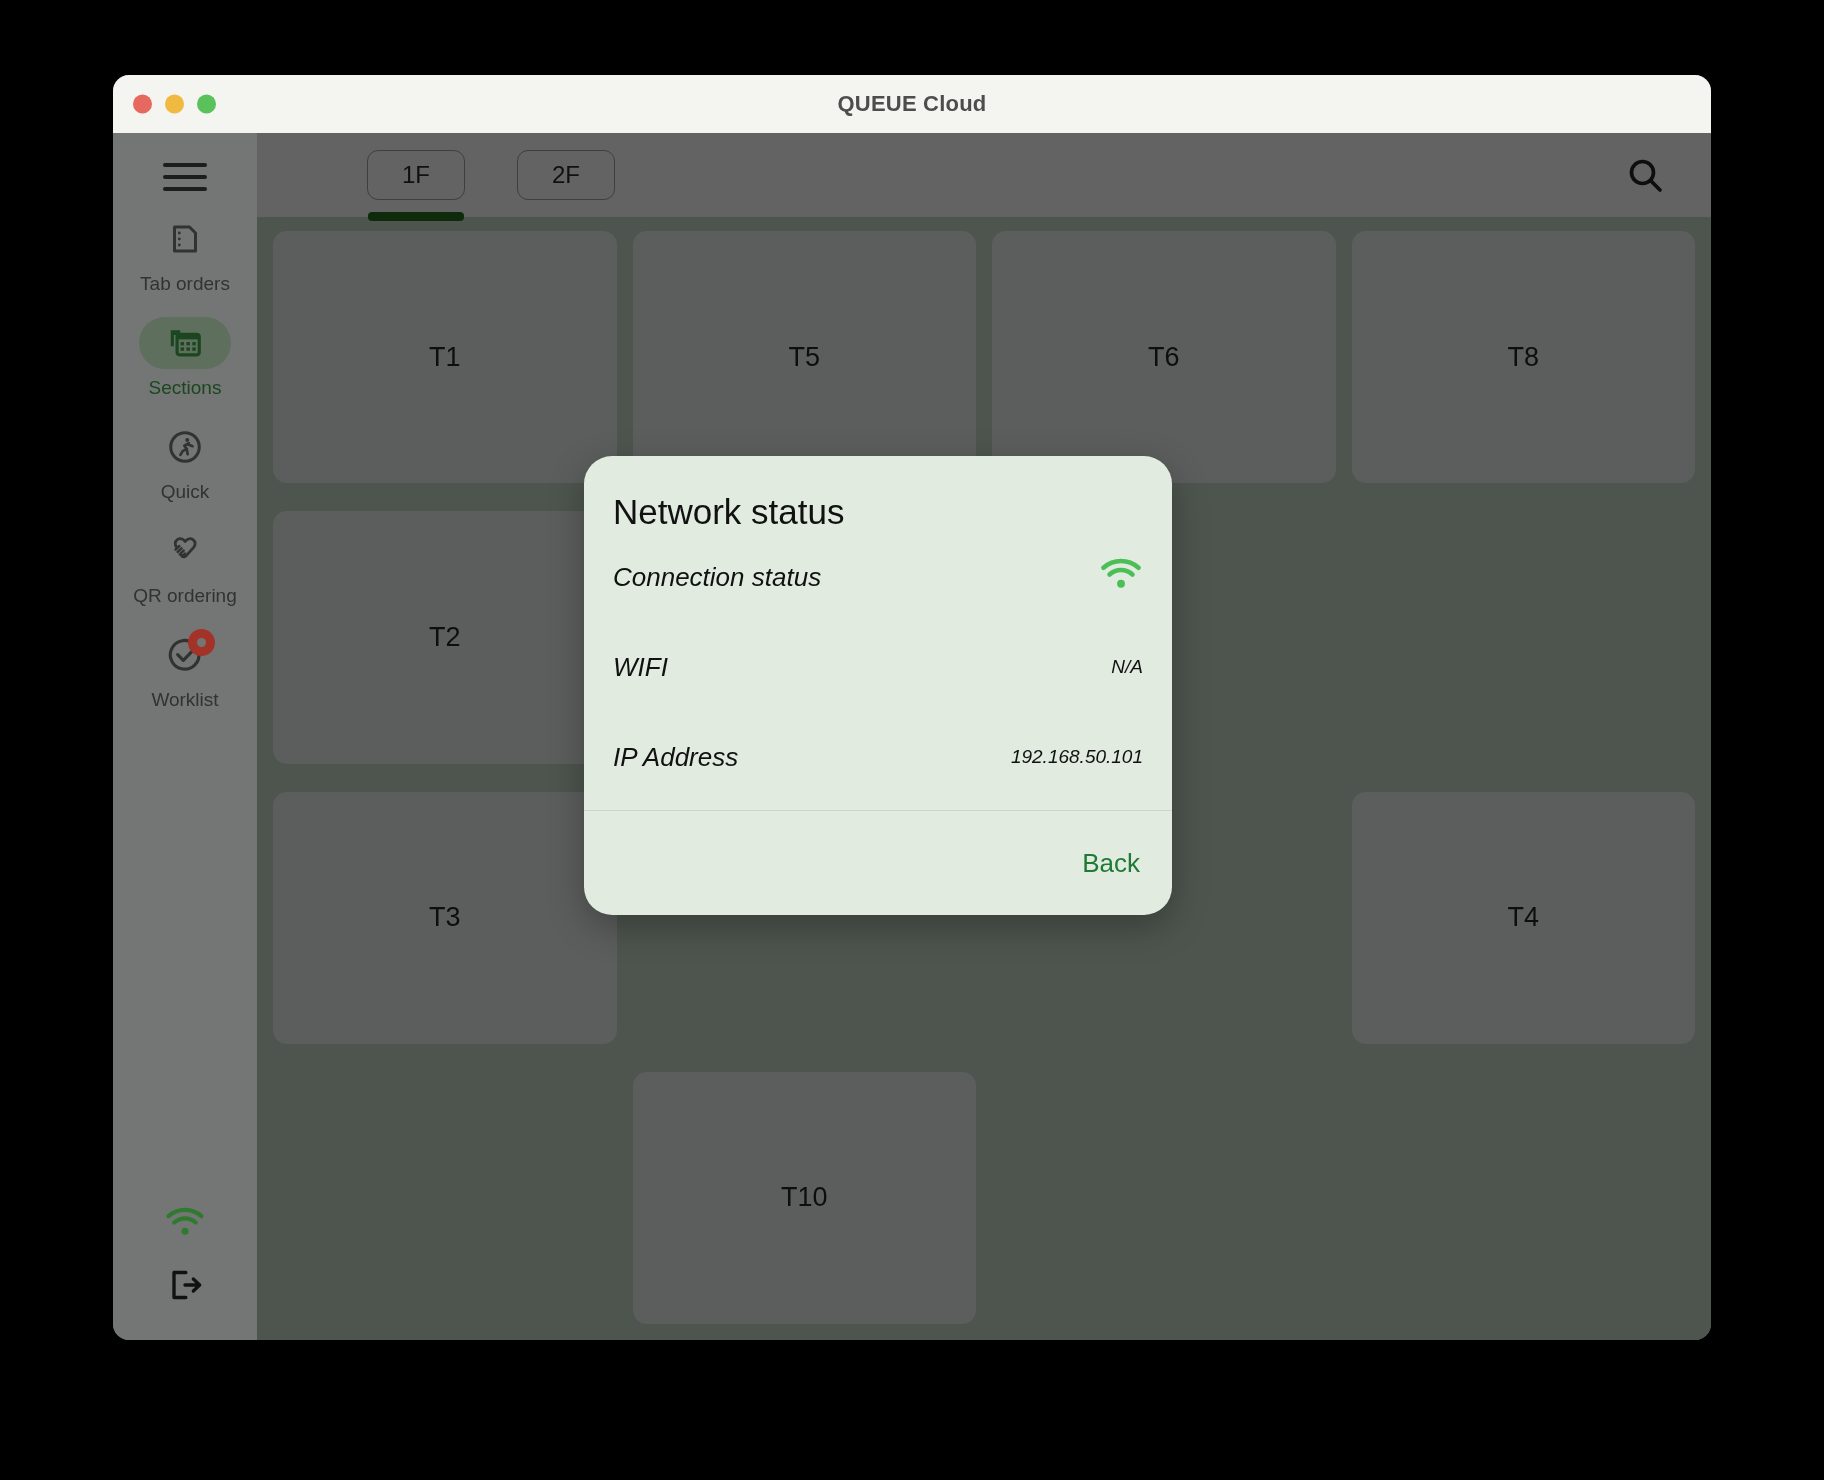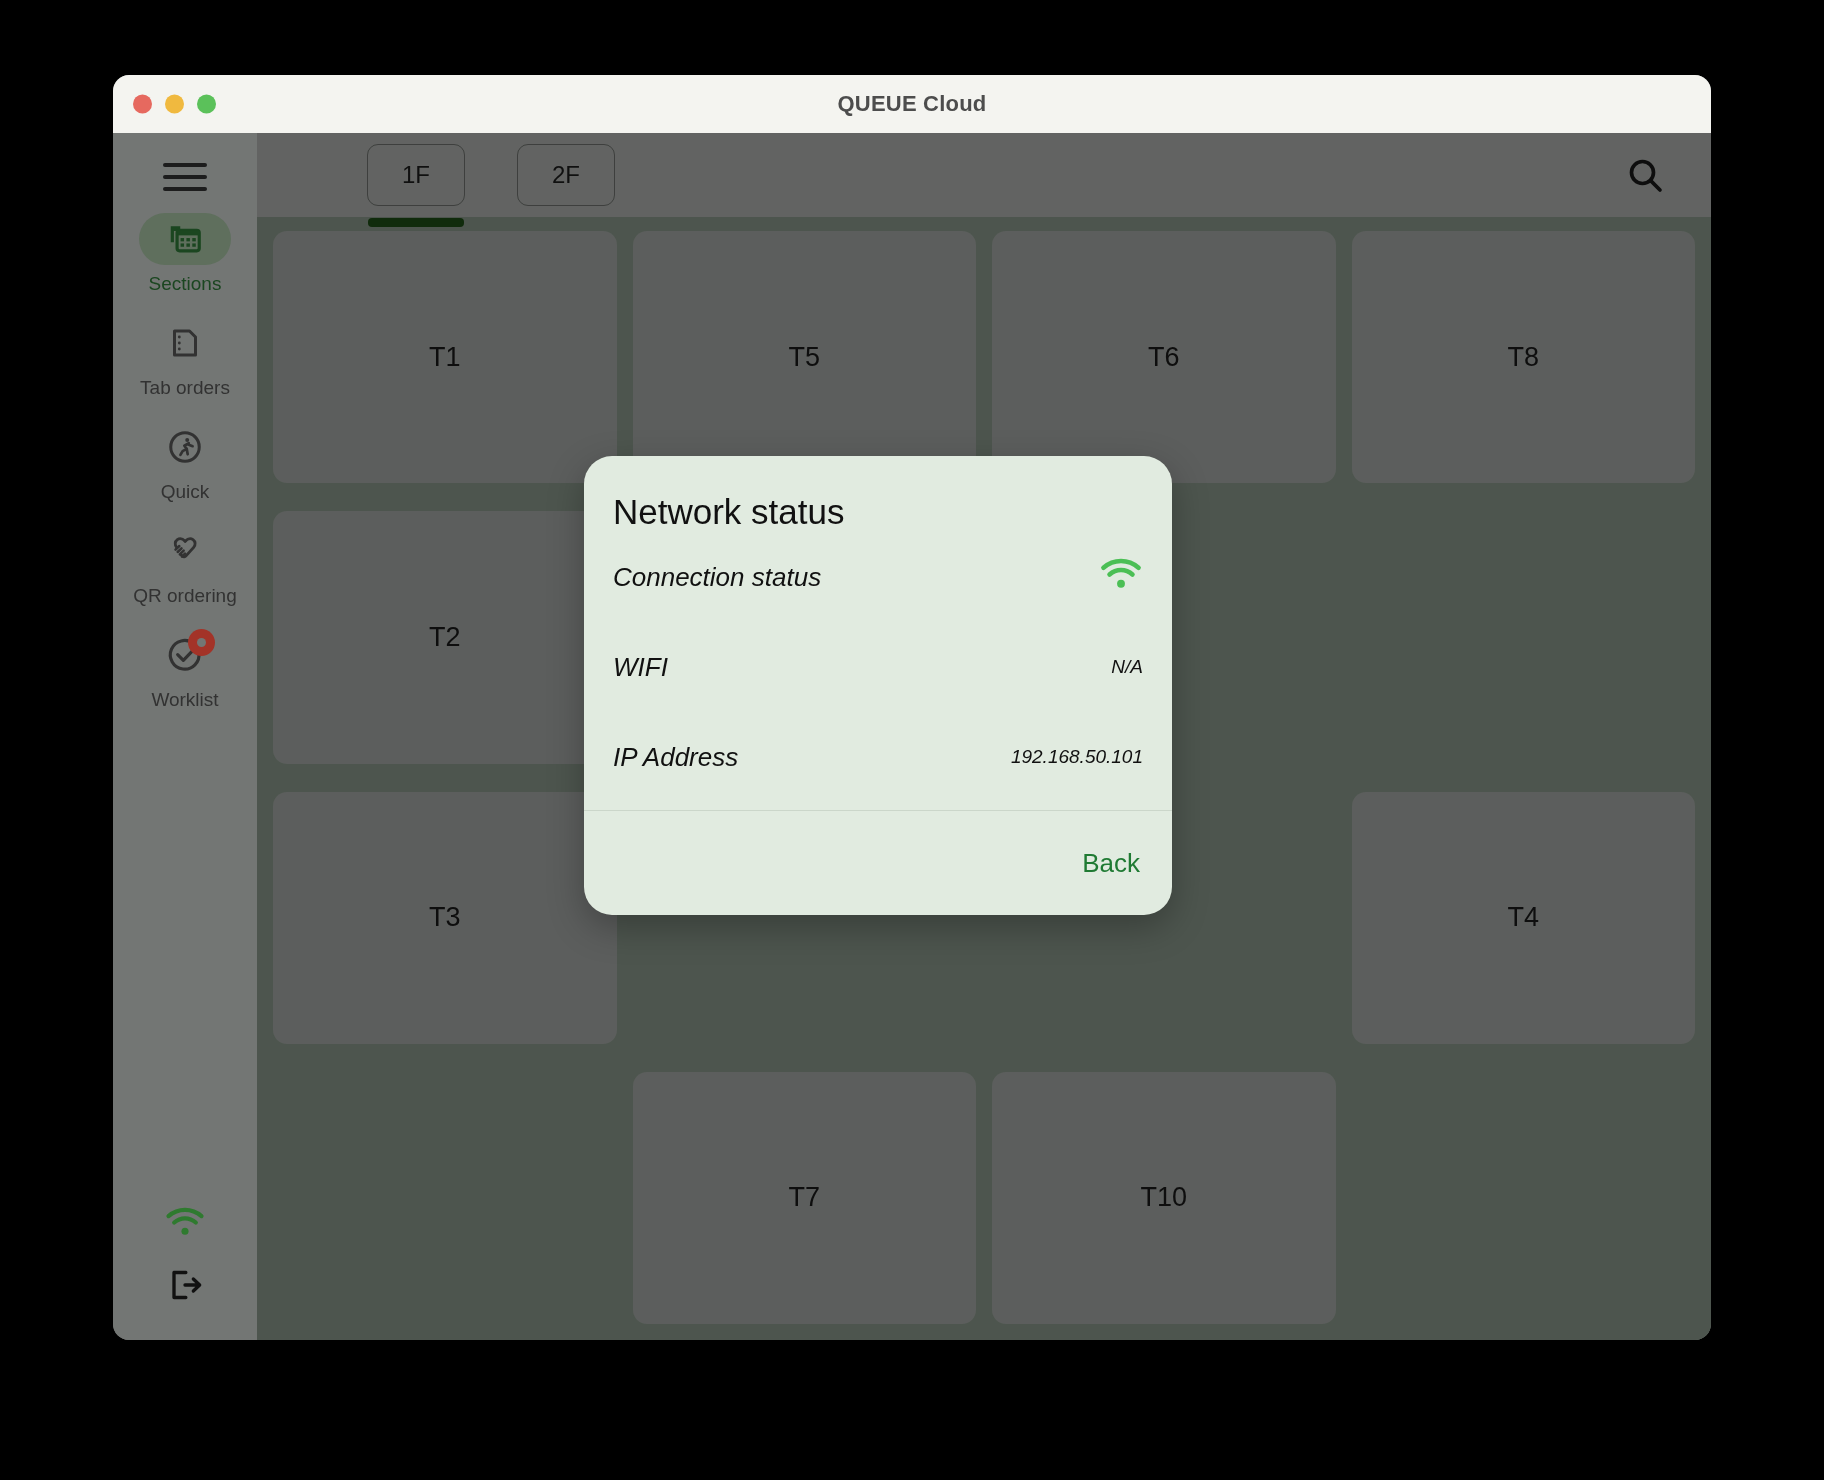--- a/index.html
+++ b/index.html
@@ -130,21 +130,21 @@
     height: 84px;
     flex: 0 0 84px;
     background: #757775;
     display: flex; align-items: center;
     position: relative;
     padding-left: 110px;
     gap: 52px;
   }
   .floor-tab {
     position: relative;
-    width: 98px; height: 62px;
+    width: 98px; height: 50px;
     border: 1.5px solid #4a4c4a;
     border-radius: 11px;
     background: transparent;
     display: flex; align-items: center; justify-content: center;
     font-size: 24px;
     color: #141414;
     cursor: pointer;
     font-family: "Liberation Sans", sans-serif;
   }
   .floor-tab .underline {
@@ -243,20 +243,34 @@
   </div>
 
   <div id="body-area">
 
     <div id="sidebar">
 
       <div id="hamburger">
         <span></span>
         <span></span>
         <span></span>
+      </div>
+
+      <div class="nav-item">
+        <div class="nav-icon-wrap">
+          <svg width="36" height="36" viewBox="0 0 24 24">
+            <path d="M5 4h10l4 4v12H5z" fill="none" stroke="#323232" stroke-width="2" stroke-linejoin="round"></path>
+            <g fill="#323232">
+              <circle cx="8.2" cy="8" r="0.95"></circle>
+              <circle cx="8.2" cy="12" r="0.95"></circle>
+              <circle cx="8.2" cy="16" r="0.95"></circle>
+            </g>
+          </svg>
+        </div>
+        <div class="nav-label">Tab orders</div>
       </div>
 
       <div class="nav-item active">
         <div class="nav-icon-wrap">
           <svg width="38" height="38" viewBox="0 0 24 24">
             <path d="M3 4h6v3H5v7H3z" fill="#1b4620"></path>
             <rect x="7" y="6.5" width="14" height="13" rx="1.6" fill="none" stroke="#1b4620" stroke-width="2"></rect>
             <rect x="7" y="6.5" width="14" height="3.2" fill="#1b4620"></rect>
             <g fill="#1b4620">
               <rect x="9.2" y="11.4" width="2.2" height="2.1"></rect>
@@ -266,34 +280,20 @@
               <rect x="12.9" y="14.8" width="2.2" height="2.1"></rect>
               <rect x="16.6" y="14.8" width="2.2" height="2.1"></rect>
             </g>
           </svg>
         </div>
         <div class="nav-label">Sections</div>
       </div>
 
       <div class="nav-item">
         <div class="nav-icon-wrap">
-          <svg width="36" height="36" viewBox="0 0 24 24">
-            <path d="M5 4h10l4 4v12H5z" fill="none" stroke="#323232" stroke-width="2" stroke-linejoin="round"></path>
-            <g fill="#323232">
-              <circle cx="8.2" cy="8" r="0.95"></circle>
-              <circle cx="8.2" cy="12" r="0.95"></circle>
-              <circle cx="8.2" cy="16" r="0.95"></circle>
-            </g>
-          </svg>
-        </div>
-        <div class="nav-label">Tab orders</div>
-      </div>
-
-      <div class="nav-item">
-        <div class="nav-icon-wrap">
           <svg width="38" height="38" viewBox="0 0 24 24">
             <circle cx="12" cy="12" r="9" fill="none" stroke="#323232" stroke-width="1.9"></circle>
             <circle cx="13.4" cy="7.6" r="1.25" fill="#323232"></circle>
             <path d="M14.4 9.6 11.6 11.2l1.5 2 .6 3.4M13.1 13.2l-2.6 1.4-1.4 2.4M14.4 10.6l2.4.9" fill="none" stroke="#323232" stroke-width="1.7" stroke-linecap="round" stroke-linejoin="round"></path>
           </svg>
         </div>
         <div class="nav-label">Quick</div>
       </div>
 
       <div class="nav-item">
@@ -384,23 +384,20 @@
             <span>T3</span>
           </div>
         <div class="table-card empty"></div>
         <div class="table-card empty"></div>
 
         <div class="table-card">
             <span>T4</span>
           </div>
         <div class="table-card empty"></div>
         <div class="table-card">
-            <span>T7</span>
-          </div>
-        <div class="table-card">
             <span>T10</span>
           </div>
       </div>
 
       <div id="modal-scrim">
         <div id="modal">
           <div id="modal-title">Network status</div>
 
           <div id="modal-rows">
             <div class="modal-row">

